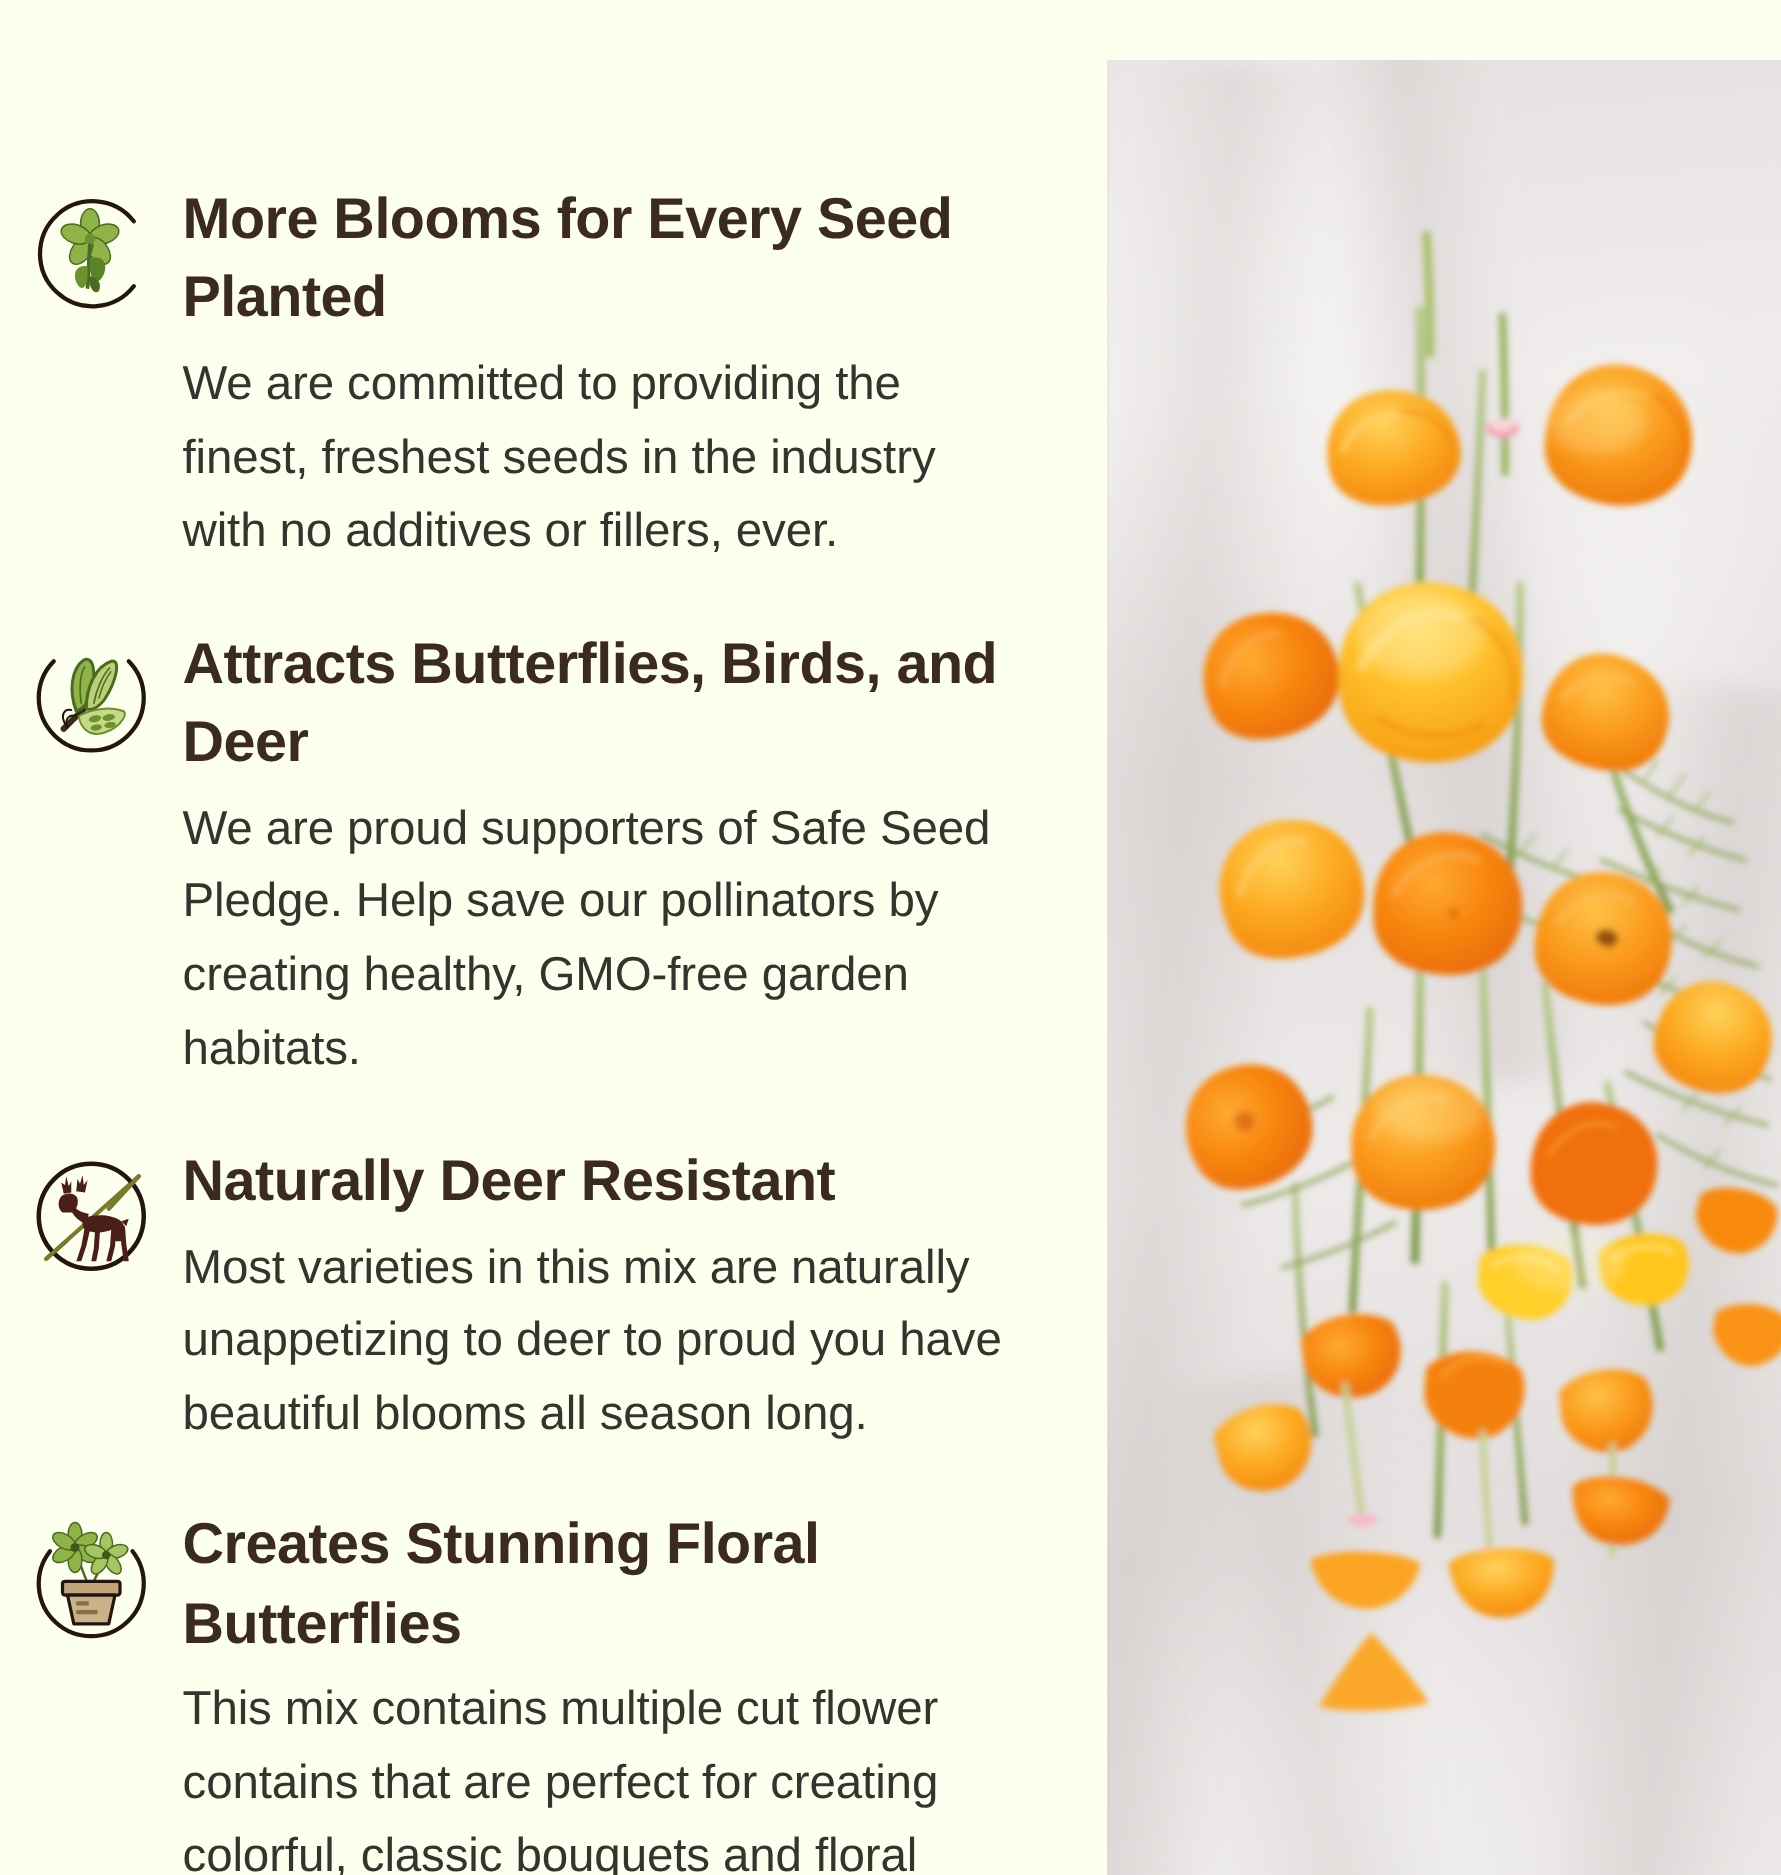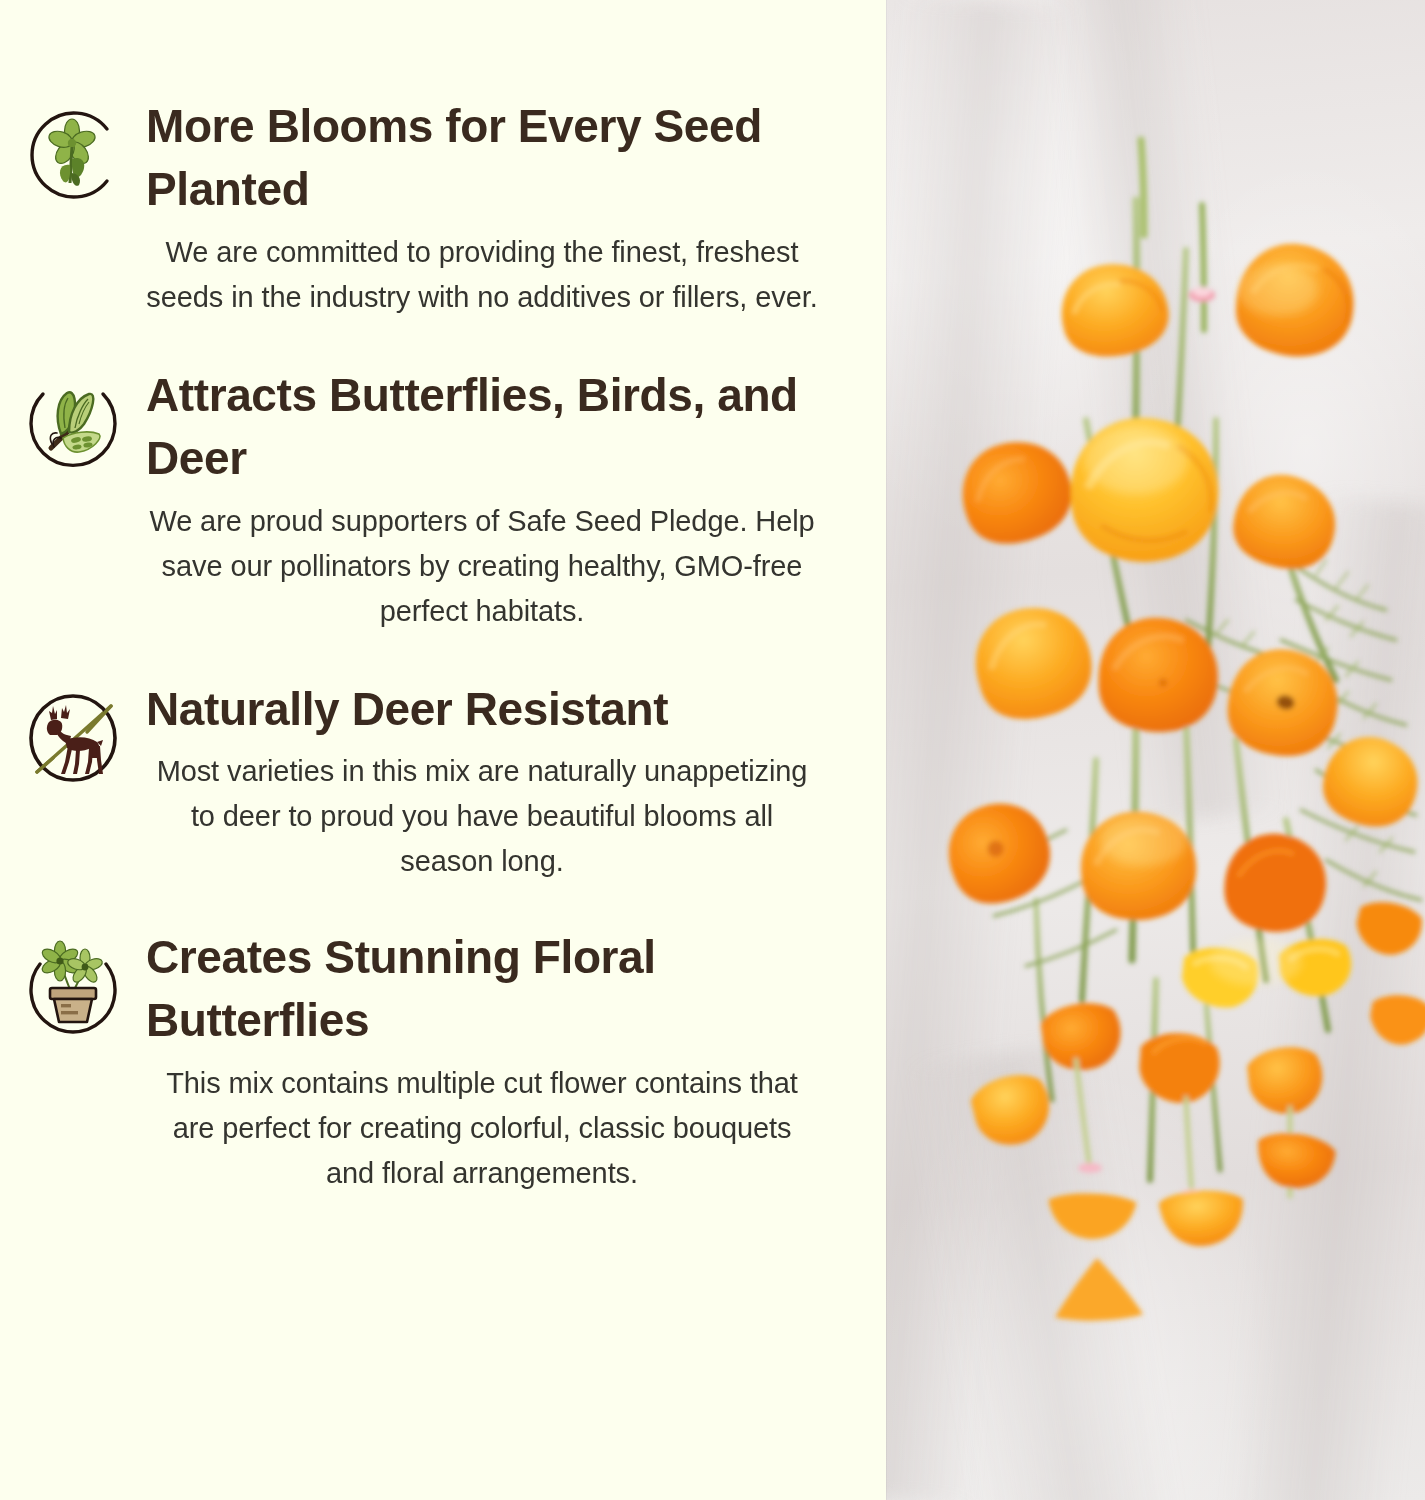--- a/index.html
+++ b/index.html
@@ -13,20 +13,21 @@
   body {
     font-family: "Liberation Sans", sans-serif;
     background: #fdffee;
   }
 
   #root {
     position: relative;
     width: 1425px;
     height: 1084px;
     display: flex;
+    margin-top: 48px;
   }
 
   
   .left-panel {
     width: 886px;
     height: 1500px;
     background: #fdffee;
     position: relative;
     padding: 95px 0 0 0;
     flex: 0 0 886px;
@@ -74,27 +75,26 @@
     color: #3a2a1f;
     letter-spacing: -0.4px;
     margin-bottom: 8px;
     max-width: 660px;
   }
 
   .feature-item.f3 .feature-title { max-width: 720px; }
 
   .feature-body {
     font-family: "Liberation Sans", sans-serif;
-    font-size: 29px;
+    font-size: 38px;
     line-height: 1.55;
     font-weight: 400;
     color: #34342f;
     letter-spacing: -0.1px;
     max-width: 700px;
-    text-align: center;
   }
 
   
   .right-panel {
     width: 539px;
     height: 1500px;
     flex: 0 0 539px;
     position: relative;
     overflow: hidden;
     background: #e8e4e2;
@@ -186,21 +186,21 @@
               <path d="M 42 66 C 52 60 68 58 78 62 C 82 66 72 78 58 80 C 49 81 43 74 42 66 Z" fill="#c4d98a" stroke="#6d9130" stroke-width="1.6" stroke-linejoin="round"></path>
               <ellipse cx="55" cy="68" rx="5" ry="2.6" fill="#6d9130" transform="rotate(-14 55 68)"></ellipse>
               <ellipse cx="66" cy="67" rx="5" ry="2.6" fill="#6d9130" transform="rotate(-10 66 67)"></ellipse>
               <ellipse cx="56" cy="75" rx="4.6" ry="2.4" fill="#6d9130" transform="rotate(-10 56 75)"></ellipse>
               <ellipse cx="67" cy="73" rx="4.6" ry="2.4" fill="#6d9130" transform="rotate(-8 67 73)"></ellipse>
             </svg>
           </div>
         </div>
         <div class="text-col">
           <h2 class="feature-title">Attracts Butterflies, Birds, and Deer</h2>
-          <p class="feature-body">We are proud supporters of Safe Seed Pledge. Help save our pollinators by creating healthy, GMO-free perfect habitats.</p>
+          <p class="feature-body">We are proud supporters of Safe Seed Pledge. Help save our pollinators by creating healthy, GMO-free garden habitats.</p>
         </div>
       </div>
 
       <div class="feature-item f2">
         <div class="icon-col">
           <div class="icon-wrap">
             <svg viewBox="0 0 104 104" xmlns="http://www.w3.org/2000/svg">
 
               <line x1="16" y1="86" x2="90" y2="20" stroke="#7a7a2e" stroke-width="3.4" stroke-linecap="round"></line>
 

